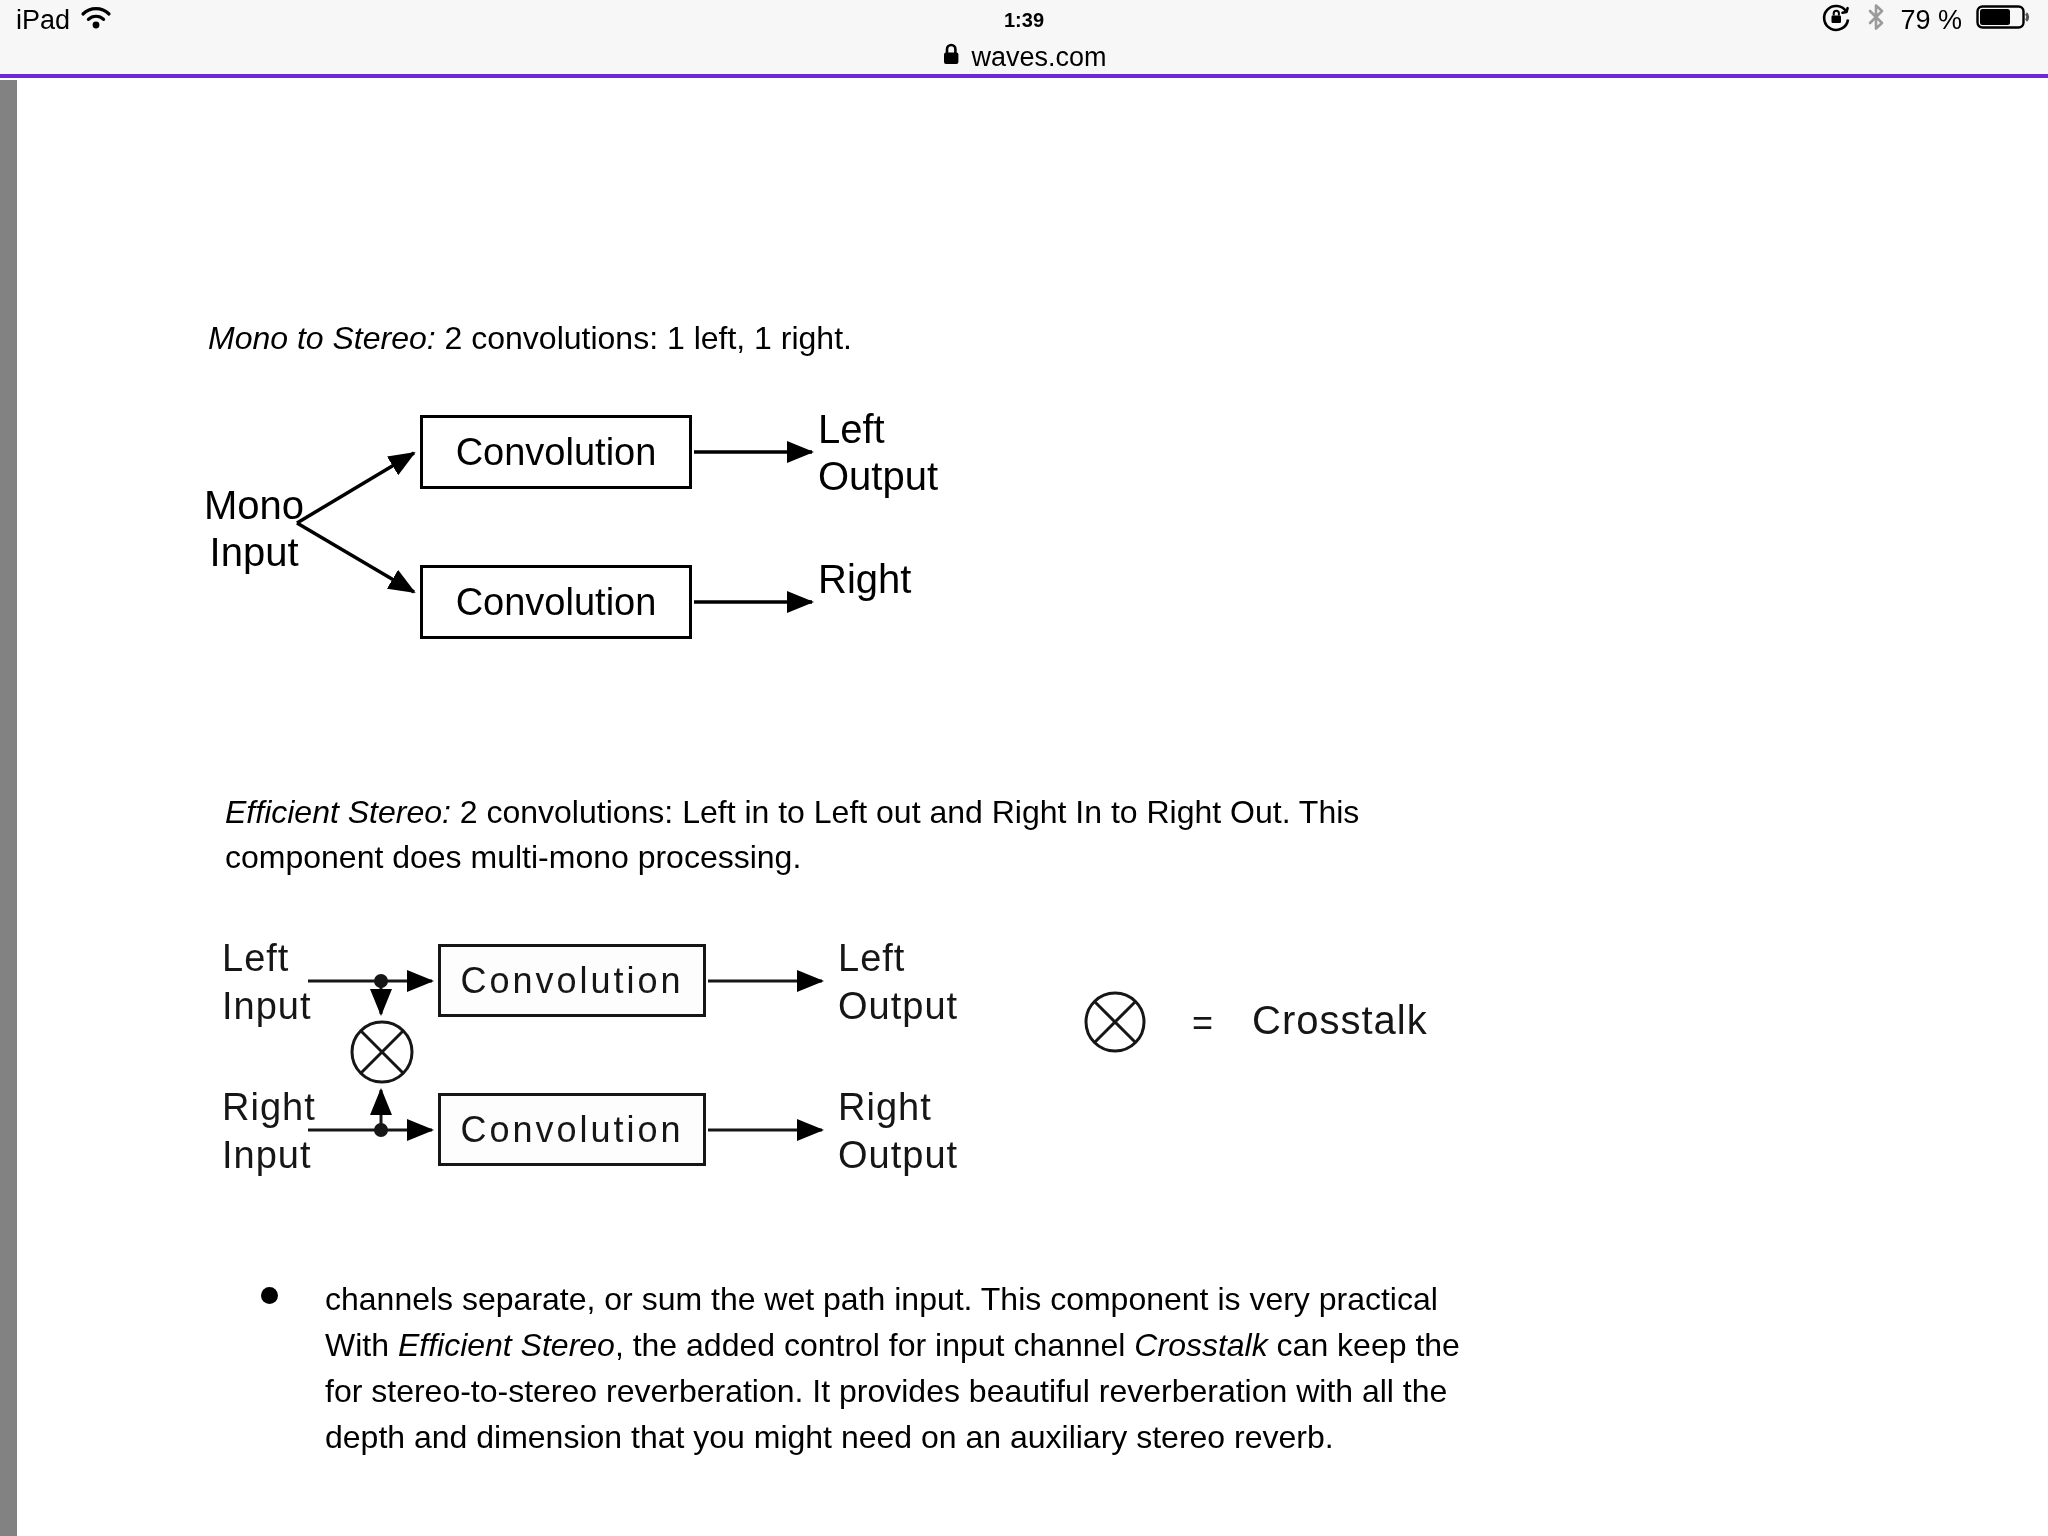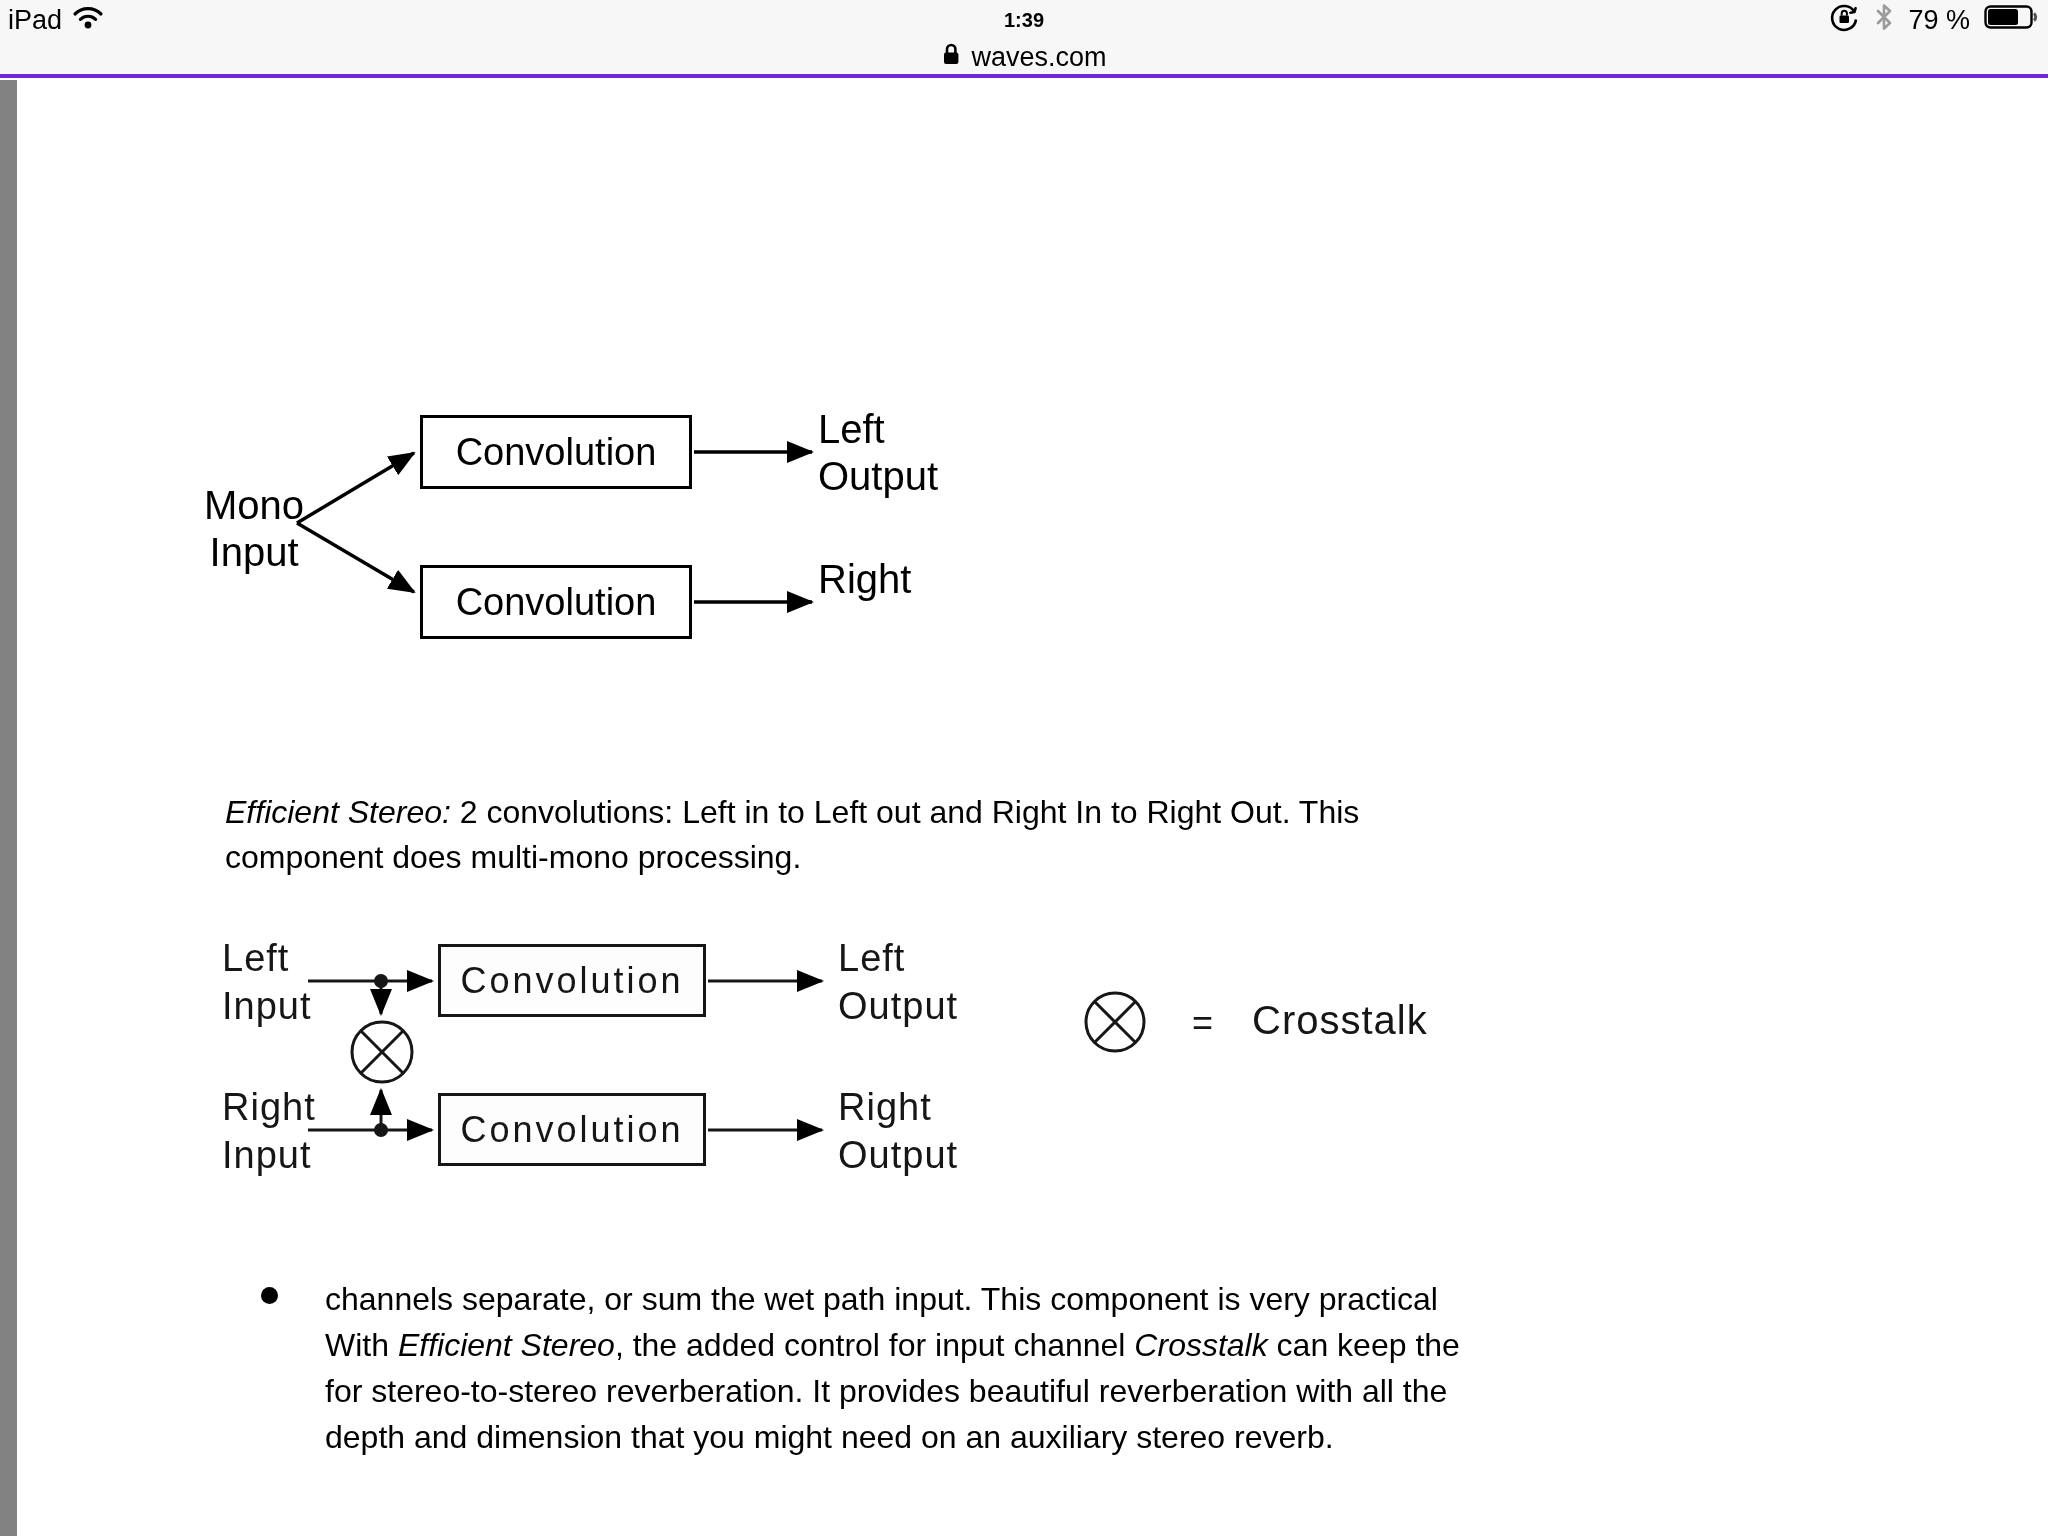--- a/index.html
+++ b/index.html
@@ -1,21 +1,21 @@
 <!DOCTYPE html>
 <html><head>
 <meta charset="utf-8">
 <style>
   html,body{margin:0;padding:0;background:#e9e9e9;}
   .screen{position:relative;width:2048px;height:1536px;background:#fff;overflow:hidden;
           font-family:"Liberation Sans",sans-serif;color:#000;}
   
   .statusbar{position:absolute;left:0;top:0;width:2048px;height:40px;background:#f7f7f7;
              display:flex;align-items:center;justify-content:space-between;box-sizing:border-box;
-             padding:0 8px;font-size:27px;}
+             padding:0 16px;font-size:27px;}
   .sb-left{display:flex;align-items:center;gap:10px;}
   .sb-center{position:absolute;left:0;right:0;top:0;height:40px;display:flex;align-items:center;
              justify-content:center;font-weight:700;font-size:20px;}
   .sb-right{display:flex;align-items:center;gap:14px;}
   .urlbar{position:absolute;left:0;top:40px;width:2048px;height:38px;background:#f7f7f7;
           border-bottom:4px solid #6d28d9;display:flex;align-items:center;justify-content:center;
           gap:10px;font-size:27px;box-sizing:border-box;}
   
   .content{position:absolute;left:0;top:80px;width:2048px;height:1456px;background:#fff;}
   .leftstrip{position:absolute;left:0;top:80px;width:17px;height:1456px;background:#828282;}
@@ -119,20 +119,23 @@
       <line x1="361" y1="1073" x2="403" y2="1031"></line>
 
       <g>
         <circle cx="1115" cy="1022" r="29"></circle>
         <line x1="1094.5" y1="1001.5" x2="1135.5" y2="1042.5"></line>
         <line x1="1094.5" y1="1042.5" x2="1135.5" y2="1001.5"></line>
       </g>
     </g>
   </svg>
 
+  <div class="abs h-doc" style="left:208px;top:316px;">
+      <div><span class="it">Mono to Stereo:</span><span> 2 convolutions: 1 left, 1 right.</span></div>
+    </div>
 
   <div class="abs d1label" style="left:204px;top:482px;text-align:center;">
     <div>Mono</div>
     <div>Input</div>
   </div>
   <div class="abs convbox1" style="left:420px;top:415px;width:272px;height:74px;">
     <span>Convolution</span>
   </div>
   <div class="abs convbox1" style="left:420px;top:565px;width:272px;height:74px;">
     <span>Convolution</span>

